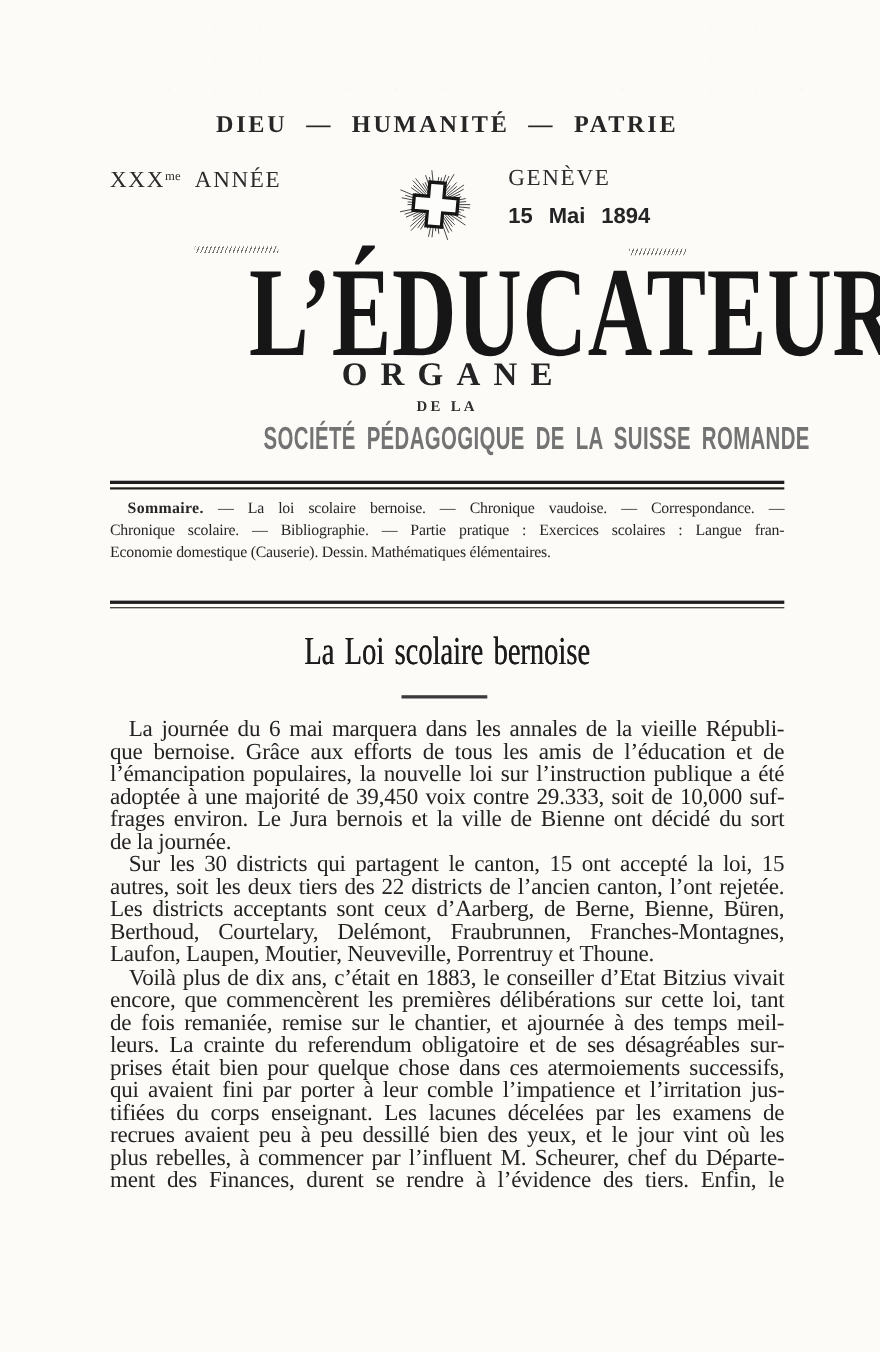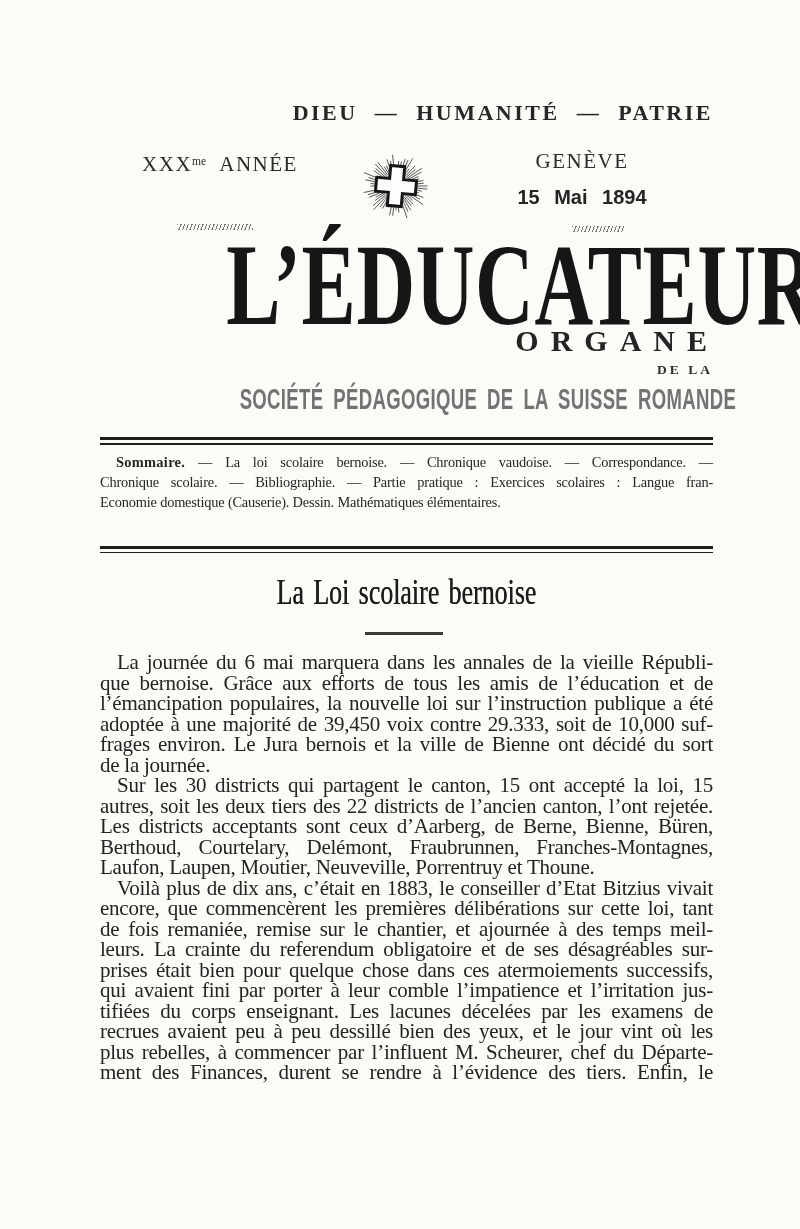--- a/index.html
+++ b/index.html
@@ -11,23 +11,23 @@
   
   .page::before{
     content:"";position:absolute;left:0;top:0;right:0;height:110px;pointer-events:none;
     background-image:
       radial-gradient(rgba(0,0,0,.06) 1px, transparent 1.1px),
       radial-gradient(rgba(0,0,0,.045) 1px, transparent 1.3px);
     background-size:23px 17px, 41px 29px;
     background-position:3px 5px, 11px 9px;
     opacity:.45;
   }
-  .tx{position:absolute;left:100px;width:613px;text-align:right;}
+  .tx{position:absolute;left:100px;width:613px;text-align:center;}
   .motto{top:100px;font-size:22px;font-weight:bold;letter-spacing:2.5px;word-spacing:9px;color:#262626;}
-  .issue-blk{position:absolute;top:149px;width:240px;text-align:center;color:#2b2b2b;}
+  .issue-blk{position:absolute;top:149px;width:240px;text-align:left;color:#2b2b2b;}
   .issue-left{left:100px;}
   .issue-right{left:462px;}
   .annee,.city{font-size:21px;line-height:24px;letter-spacing:1.5px;}
   .numero,.date{margin-top:12px;font-size:20px;line-height:24px;font-weight:bold;
     font-family:"Liberation Sans", sans-serif;color:#242424;}
   .date{word-spacing:9px;}
   .numgap{margin-left:11px;}
   .sup{font-size:.55em;vertical-align:.5em;letter-spacing:0;}
   .gap{display:inline-block;width:13px;}
   .squig{position:absolute;height:6px;

